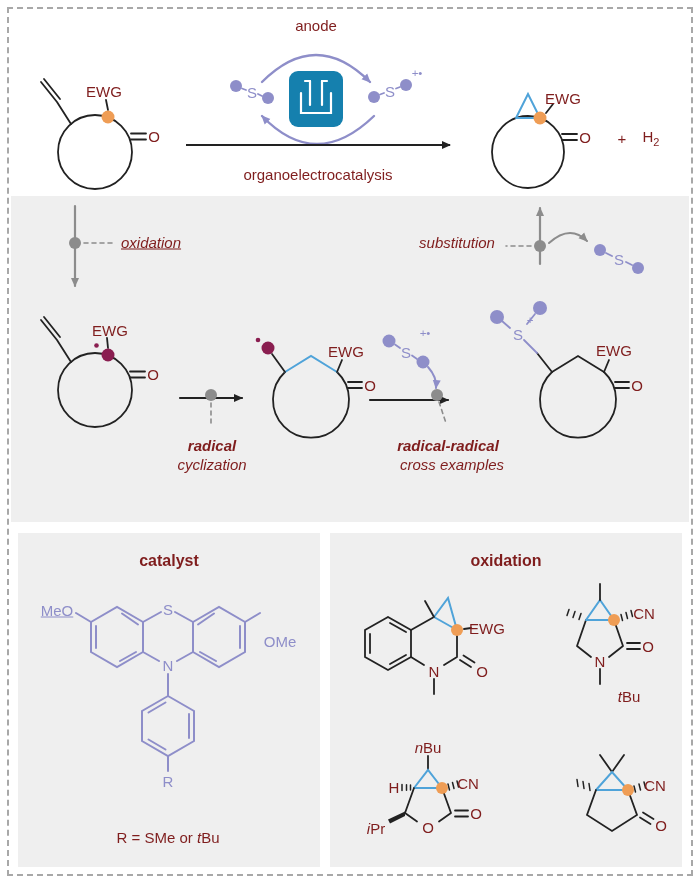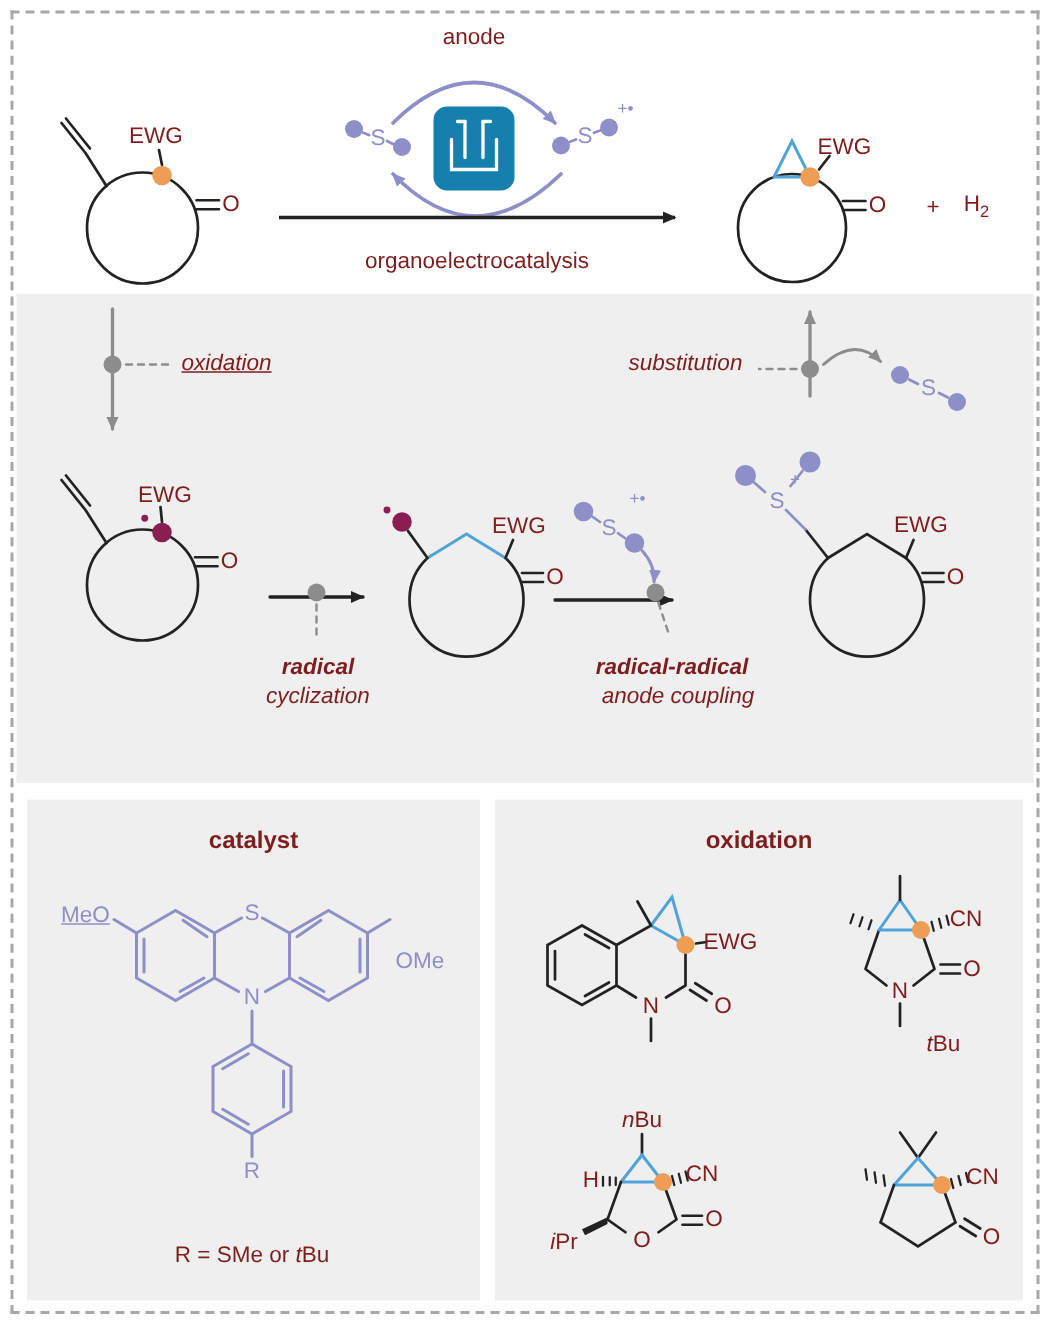--- a/index.html
+++ b/index.html
@@ -236,21 +236,21 @@
   <div class="lbl purple" style="left:619px; top:259px;">S</div>
   <div class="lbl" style="left:110px; top:330px;">EWG</div>
   <div class="lbl" style="left:153px; top:374px;">O</div>
   <div class="lbl italic" style="left:212px; top:445px;font-weight:bold;">radical</div>
   <div class="lbl italic" style="left:212px; top:464px;">cyclization</div>
   <div class="lbl" style="left:346px; top:351px;">EWG</div>
   <div class="lbl" style="left:370px; top:385px;">O</div>
   <div class="lbl purple" style="left:406px; top:352px;">S</div>
   <div class="lbl purple small" style="left:425px; top:334px;">+•</div>
   <div class="lbl italic" style="left:448px; top:445px;font-weight:bold;">radical-radical</div>
-  <div class="lbl italic" style="left:452px; top:464px;">anode coupling</div>
+  <div class="lbl italic" style="left:452px; top:464px;">cross examples</div>
   <div class="lbl purple" style="left:518px; top:334px;">S</div>
   <div class="lbl purple small" style="left:530px; top:321px;">+</div>
   <div class="lbl" style="left:614px; top:350px;">EWG</div>
   <div class="lbl" style="left:637px; top:385px;">O</div>
 
   <div class="lbl bold" style="left:169px; top:561px;">catalyst</div>
   <div class="lbl purple" style="left:57px; top:610px;text-decoration:underline;">MeO</div>
   <div class="lbl purple" style="left:280px; top:641px;text-align:right;">OMe</div>
   <div class="lbl purple" style="left:168px; top:609px;">S</div>
   <div class="lbl purple" style="left:168px; top:665px;">N</div>

